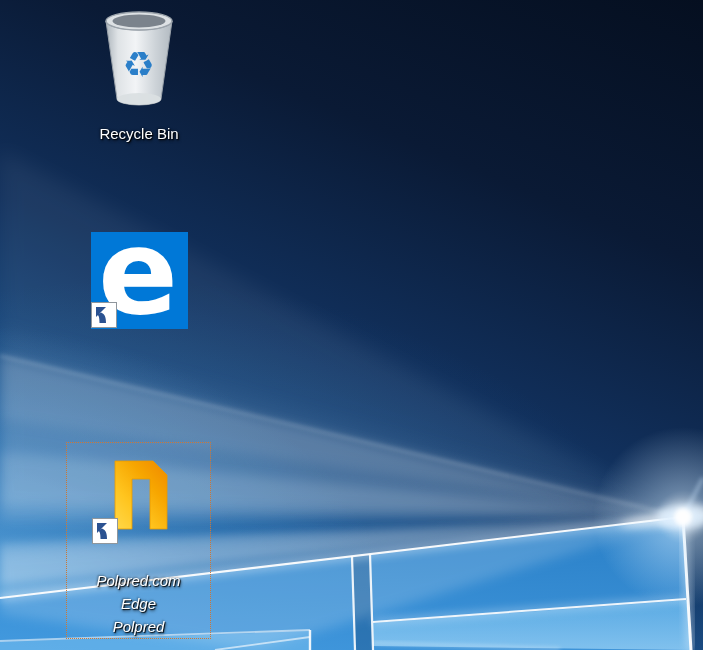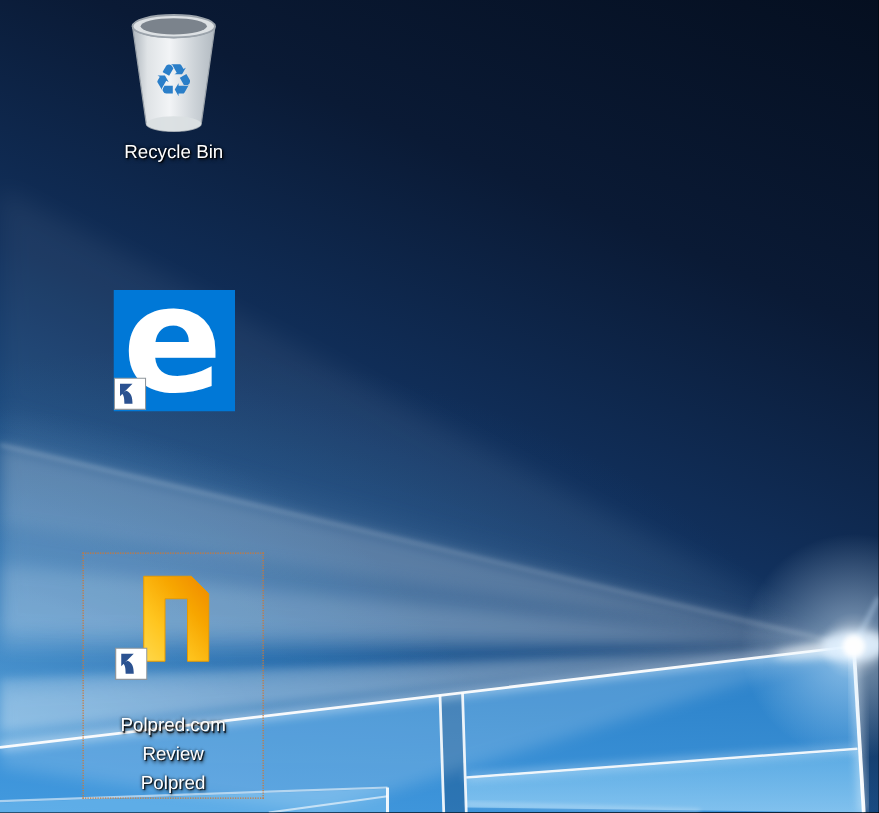--- a/index.html
+++ b/index.html
@@ -127,21 +127,21 @@
           <stop offset="0.75" stop-color="#cdd3d8"></stop>
           <stop offset="1" stop-color="#b2bac1"></stop>
         </linearGradient>
       </defs>
       <path d="M17,10 L28,88 A22,6 0 0 0 72,88 L83,10 A33,9 0 0 1 17,10 Z" fill="url(#gBin)" stroke="#9aa2aa" stroke-width="1"></path>
       <ellipse cx="50" cy="10" rx="33" ry="9" fill="#dde1e4" stroke="#9ba3ab" stroke-width="1.5"></ellipse>
       <ellipse cx="50" cy="10" rx="26.5" ry="6.5" fill="#7b838c"></ellipse>
       <ellipse cx="50" cy="88" rx="22" ry="6" fill="#dadfe2" opacity="0.95"></ellipse>
       <text x="50" y="66" text-anchor="middle" font-size="36" font-family="DejaVu Sans, sans-serif" fill="#1b76c6" opacity="0.92">♻</text>
     </svg>
-    <div class="label" style="margin-top:4px;">
+    <div class="label" style="margin-top:16px;">
       <div>Recycle Bin</div>
     </div>
   </div>
 
   <div class="icon" style="left:66px;top:231px;">
     <div class="tile-wrap">
       <div class="edge-tile">
         <svg width="97" height="97" viewBox="0 0 97 97">
           <text x="47" y="81" text-anchor="middle" font-size="118" font-weight="bold" font-family="DejaVu Sans, sans-serif" fill="#ffffff">e</text>
         </svg>
@@ -166,20 +166,20 @@
           </linearGradient>
         </defs>
         <path d="M2,2 L40,2 L54,16 L54,70 L37,70 L37,20 L19,20 L19,70 L2,70 Z" fill="url(#gN)" stroke="#e89a00" stroke-width="0.8"></path>
       </svg>
       <svg class="shortcut-overlay" style="left:26px;top:75px;" viewBox="0 0 26 26">
         <rect x="0.5" y="0.5" width="25" height="25" fill="#ffffff" stroke="#8f969c"></rect>
         <path d="M5,5 L15,5 L5,15 Z" fill="#2b5291"></path>
         <path d="M10,10.5 C14,12 15,15.5 15,21 L8.5,21 C8.5,16 8,13.5 6,12.5 Z" fill="#2b5291"></path>
       </svg>
     </div>
-    <div class="label" style="margin-top:6px;">
+    <div class="label" style="margin-top:6px;font-style:italic;">
       <div>Polpred.com</div>
-      <div>Review</div>
+      <div>Edge</div>
       <div>Polpred</div>
     </div>
   </div>
 
 </div>
 
 </body></html>

